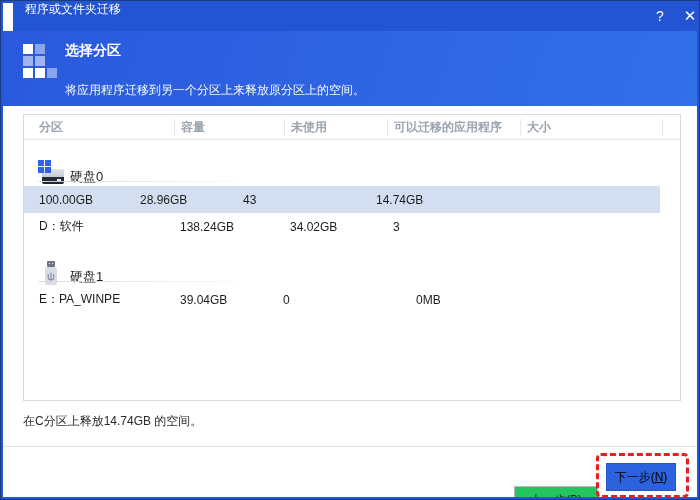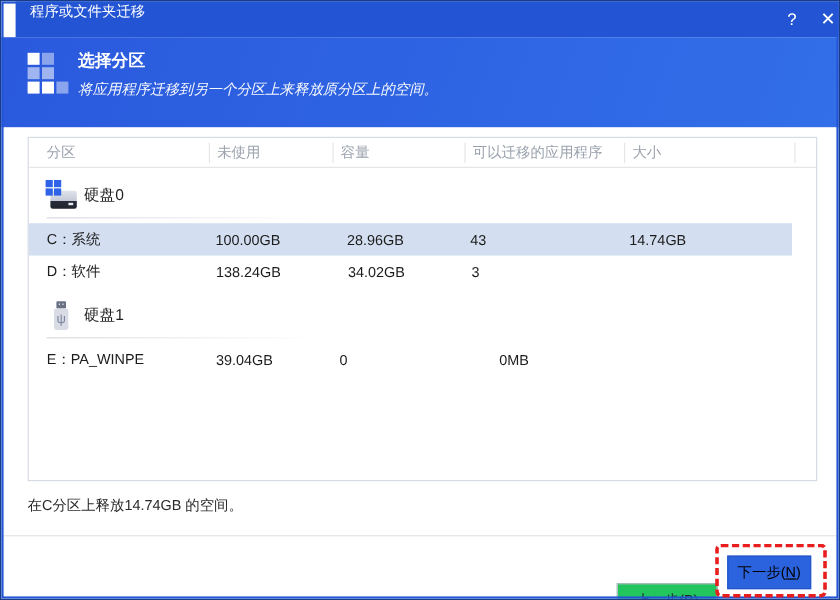--- a/index.html
+++ b/index.html
@@ -15,30 +15,30 @@
 
   
   .headerband { position:absolute; left:0; top:30px; width:100%; height:75px; background:linear-gradient(110deg,var(--header_top,#2a59dd),var(--header_bottom,#326fe8)); color:#fff; }
   .hb-icon { position:absolute; left:22px; top:13px; width:34px; height:34px; display:grid; grid-template-columns:repeat(3,10px); grid-template-rows:repeat(3,10px); gap:2px; }
   .hb-icon span { background:#fff; }
   .hb-icon .o45 { opacity:.45; }
   .hb-icon .o55 { opacity:.55; }
   .hb-icon .hid { opacity:0; }
   .hb-text { position:absolute; left:64px; top:11px; }
   .hb-title { font-size:14px; font-weight:bold; }
-  .hb-sub { font-size:12px; margin-top:6px; color:rgba(255,255,255,.96);font-style:italic; }
+  .hb-sub { font-size:12px; margin-top:22px; color:rgba(255,255,255,.96); }
 
   
   .table { position:absolute; left:22px; top:113px; width:658px; height:287px; border:1px solid #d7dbe3; background:#fff; font-size:12px; }
   .thead { display:flex; height:25px; border-bottom:1px solid #e4e6ea; color:#9aa2ad; align-items:center; }
-  .th { padding-left:6px; height:17px; line-height:17px; border-left:1px solid #e4e6ea; overflow:hidden; white-space:nowrap; }
+  .th { padding-left:6px; height:17px; line-height:17px; border-left:1px solid #e4e6ea; overflow:hidden; white-space:nowrap;font-weight:bold; }
   .th:first-child { border-left:none; padding-left:15px; }
   .c1{width:150px;} .c2{width:110px;} .c3{width:103px;} .c4{width:133px;} .c5{width:142px;} .c6{flex:1;}
 
-  .group-row { position:relative; height:46px; display:flex; align-items:center; padding-left:14px; color:#1f1f1f; font-size:13px; }
+  .group-row { position:relative; height:46px; display:flex; align-items:flex-end; padding-left:14px; color:#1f1f1f; font-size:13px; }
   .group-row .glabel { margin-left:6px; }
   .group-row::after { content:""; position:absolute; left:15px; bottom:4px; width:225px; height:1px;
     background:linear-gradient(90deg,#d6dade,rgba(255,255,255,0)); }
   .icon-box { width:26px; height:26px; position:relative; flex:0 0 26px; }
 
   
   .hdd-body { position:absolute; left:4px; top:9px; width:22px; height:15px; border-radius:2px;
     background:linear-gradient(180deg,#dfe3ea 0%,#c4cad7 55%,#262c3a 55%,#20242e 100%); }
   .hdd-body::after { content:""; position:absolute; right:3px; bottom:3px; width:4px; height:2px; background:#e8eaf0; }
   .hdd-logo { position:absolute; left:0; top:0; width:13px; height:13px; display:grid; grid-template-columns:6px 6px; grid-template-rows:6px 6px; gap:1px; }
@@ -89,42 +89,41 @@
     </div>
     <div class="hb-text">
       <div class="hb-title">选择分区</div>
       <div class="hb-sub">将应用程序迁移到另一个分区上来释放原分区上的空间。</div>
     </div>
   </div>
 
   <div class="table">
     <div class="thead">
       <div class="th c1">分区</div>
+      <div class="th c2">容量</div>
       <div class="th c3">未使用</div>
-      <div class="th c2">容量</div>
       <div class="th c4">可以迁移的应用程序</div>
       <div class="th c5">大小</div>
       <div class="th c6"></div>
     </div>
 
     <div class="group-row">
       <div class="icon-box">
         <div class="hdd-body"></div>
         <div class="hdd-logo">
             <span></span>
             <span></span>
             <span></span>
             <span></span>
           </div>
       </div>
       <div class="glabel">硬盘0</div>
     </div>
 
     <div class="prow selected">
-      <div class="pc c1">C：系统</div>
       <div class="pc c2">100.00GB</div>
       <div class="pc c3">28.96GB</div>
       <div class="pc c4">43</div>
       <div class="pc c5">14.74GB</div>
     </div>
 
     <div class="prow">
       <div class="pc c1">D：软件</div>
       <div class="pc c2">138.24GB</div>
       <div class="pc c3">34.02GB</div>

